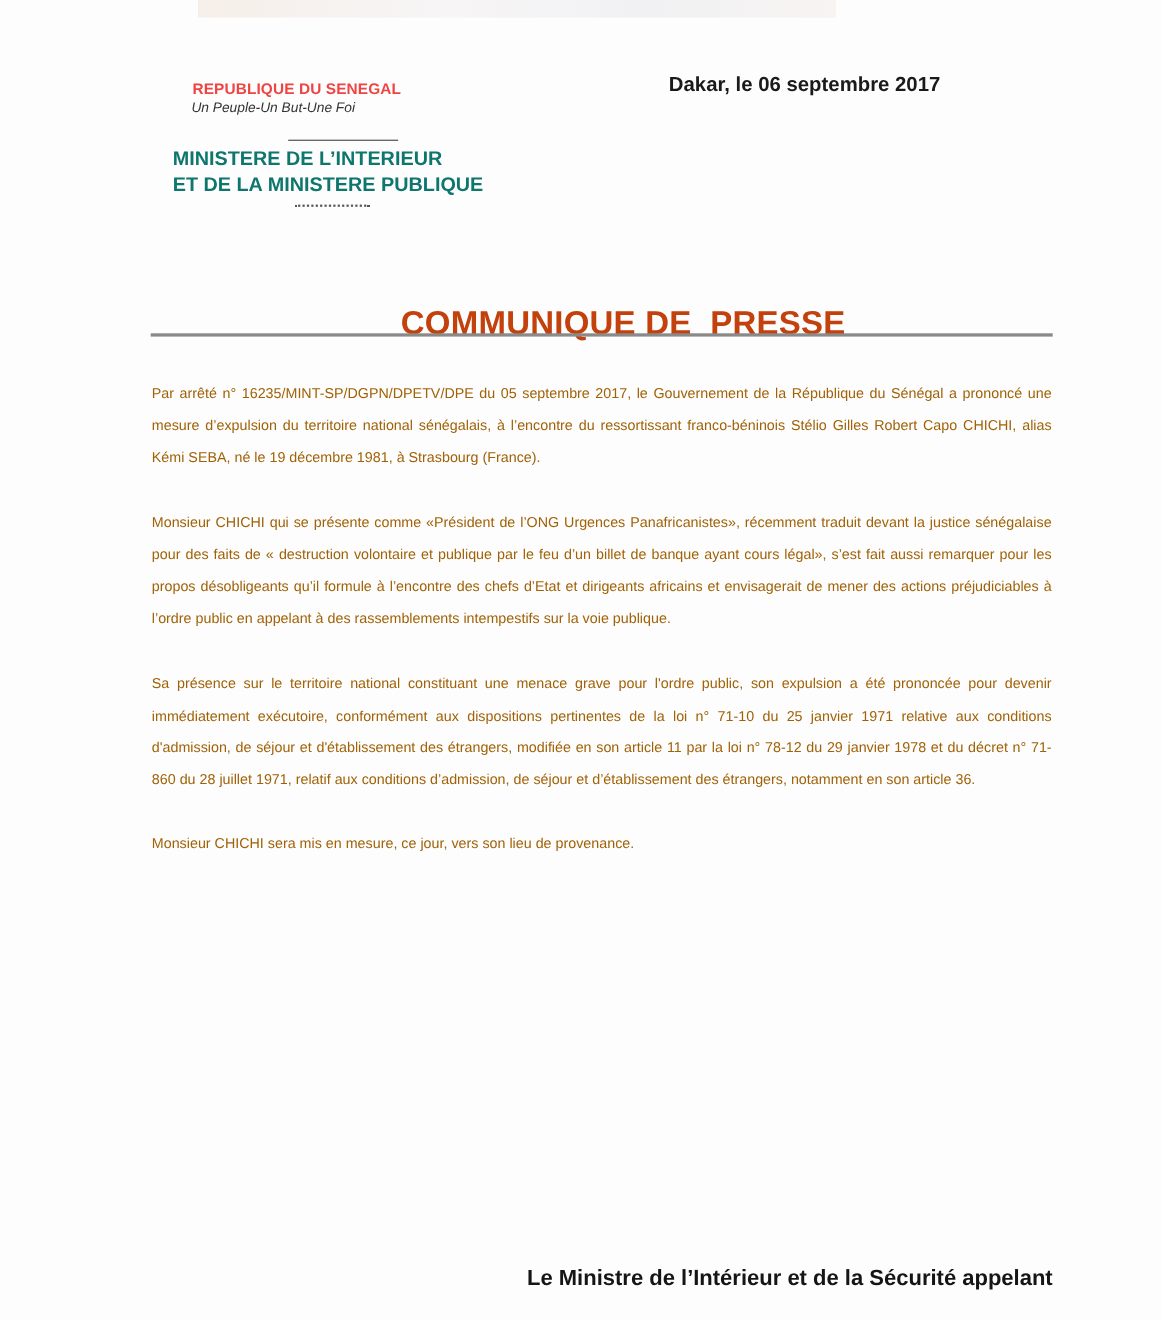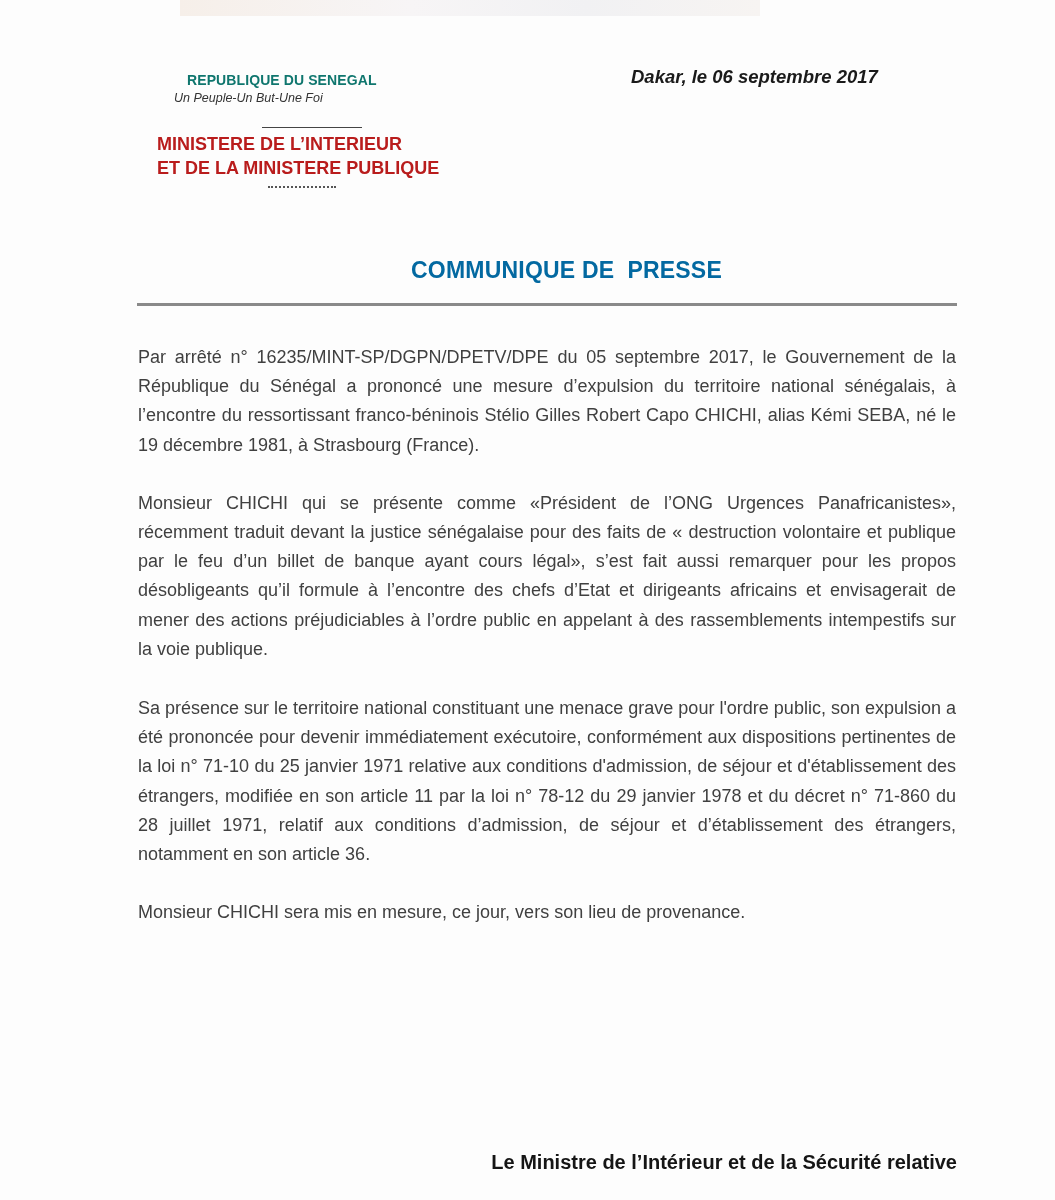--- a/index.html
+++ b/index.html
@@ -10,49 +10,49 @@
     color: #1c1c1c;
     position: relative;
   }
   .top-strip {
     position: absolute; left: 180px; top: 0; width: 580px; height: 16px;
     background: linear-gradient(90deg, #f6efe9, #f7f5f6 40%, #f1f1f3 70%, #f7f4f2);
   }
   .hdr-left { position: absolute; left: 150px; top: 72px; width: 360px; }
   .republique {
     font-weight: bold; font-size: 14px; letter-spacing: 0.1px;
-    margin-left: 37px; color: #0f766e;
+    margin-left: 25px; color: #ef4444;
   }
   .devise {
     font-style: italic; font-size: 12.5px; color: #333;
     margin-left: 24px; margin-top: 3px;
   }
   .sep1 { width: 100px; height: 0; border-top: 1.5px solid #444; margin: 22px 0 0 112px; }
   .ministere {
-    font-weight: bold; font-size: 18px; line-height: 24px; color: #b91c1c;
+    font-weight: bold; font-size: 18px; line-height: 24px; color: #0f766e;
     margin-top: 4px; margin-left: 7px;
   }
   .sep2 { width: 68px; border-top: 2px dotted #555; margin: 6px 0 0 118px; }
   .date {
-    position: absolute; left: 631px; top: 66px;
-    font-weight: bold; font-size: 18.5px; color: #1a1a1a; font-style: italic;
+    position: absolute; left: 608px; top: 66px;
+    font-weight: bold; font-size: 18.5px; color: #1a1a1a;
   }
   .title {
-    position: absolute; left: 0; width: 1055px; top: 257px;
-    text-align: center; font-weight: bold; font-size: 23px; color: #0369a1;
+    position: absolute; left: 0; width: 1055px; top: 278px;
+    text-align: center; font-weight: bold; font-size: 30px; color: #c2410c;
     letter-spacing: 0.2px;
   }
   .title span { margin-left: 78px; white-space: pre; }
   .rule {
     position: absolute; left: 137px; top: 303px; width: 820px; height: 3px;
     background: #8a8a8a;
   }
   .body {
     position: absolute; left: 138px; top: 343px; width: 818px;
-    font-size: 18px; line-height: 29.2px; color: #404040;
+    font-size: 13px; line-height: 29.2px; color: #a16207;
     text-align: justify;
   }
   .body p { margin: 0 0 29px 0; }
   .body p.p2 { margin-bottom: 30px; }
   .body p.p3 { margin-bottom: 29px; }
   .signature {
     position: absolute; right: 98px; top: 1151px;
     font-weight: bold; font-size: 20px; color: #151515;
   }
   .it { }
@@ -78,13 +78,13 @@
 <div class="title"><span>COMMUNIQUE DE  PRESSE</span></div>
 <div class="rule"></div>
 
 <div class="body">
   <p class="p1">Par arrêté n° 16235/MINT-SP/DGPN/DPETV/DPE du 05 septembre 2017, le Gouvernement de la République du Sénégal a prononcé une mesure d’expulsion du territoire national sénégalais, à l’encontre  du ressortissant franco-béninois  Stélio Gilles Robert Capo CHICHI, alias Kémi SEBA, né le 19 décembre 1981, à Strasbourg (France).</p>
   <p class="p2"><span>Monsieur CHICHI  qui se présente comme «Président de l’</span><span class="it">ONG Urgences Panafricanistes</span><span>», récemment traduit devant la justice sénégalaise pour des faits de « destruction volontaire et publique par le feu d’un billet de banque ayant cours légal»,  s’est fait aussi remarquer pour les propos désobligeants qu’il formule à l’encontre des chefs d’Etat et dirigeants africains et envisagerait de mener des actions préjudiciables à l’ordre public en appelant à des rassemblements intempestifs sur la voie publique.</span></p>
   <p class="p3">Sa présence sur le territoire national constituant une menace grave pour l'ordre public, son expulsion a été prononcée pour devenir immédiatement exécutoire, conformément aux dispositions pertinentes de la loi n° 71-10 du 25 janvier 1971 relative aux conditions d'admission, de séjour et d'établissement des étrangers, modifiée en son article 11 par la loi n° 78-12 du 29 janvier 1978 et du décret n° 71-860 du 28 juillet 1971, relatif  aux conditions d’admission, de séjour et d’établissement des étrangers, notamment en son article 36.</p>
   <p class="p4">Monsieur CHICHI sera mis en mesure, ce jour, vers son lieu de provenance.</p>
 </div>
 
-<div class="signature">Le Ministre de l’Intérieur et de la Sécurité relative</div>
+<div class="signature">Le Ministre de l’Intérieur et de la Sécurité appelant</div>
 
 </body></html>

